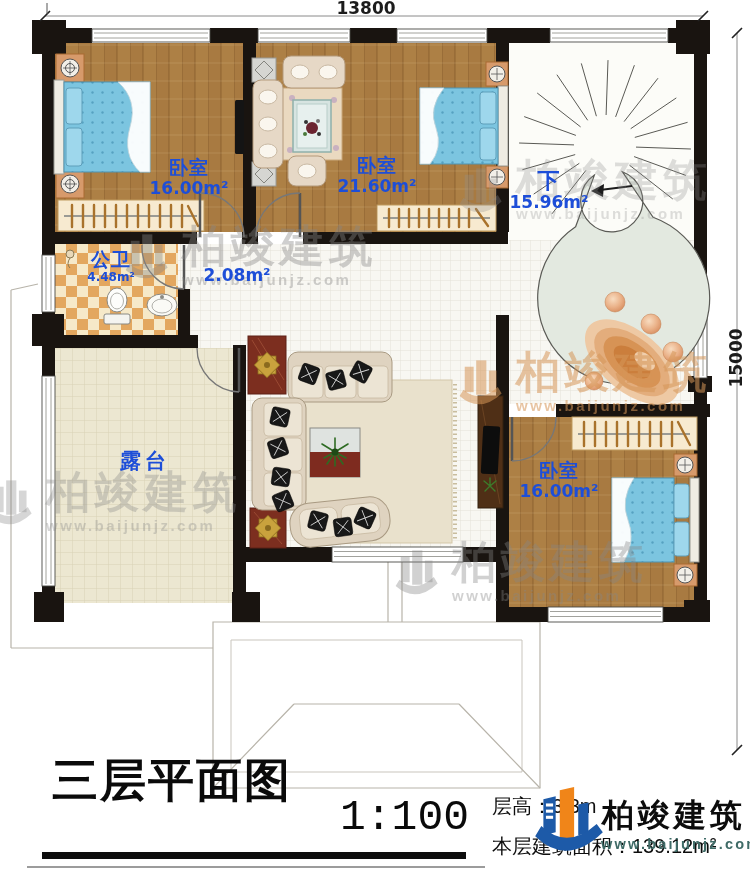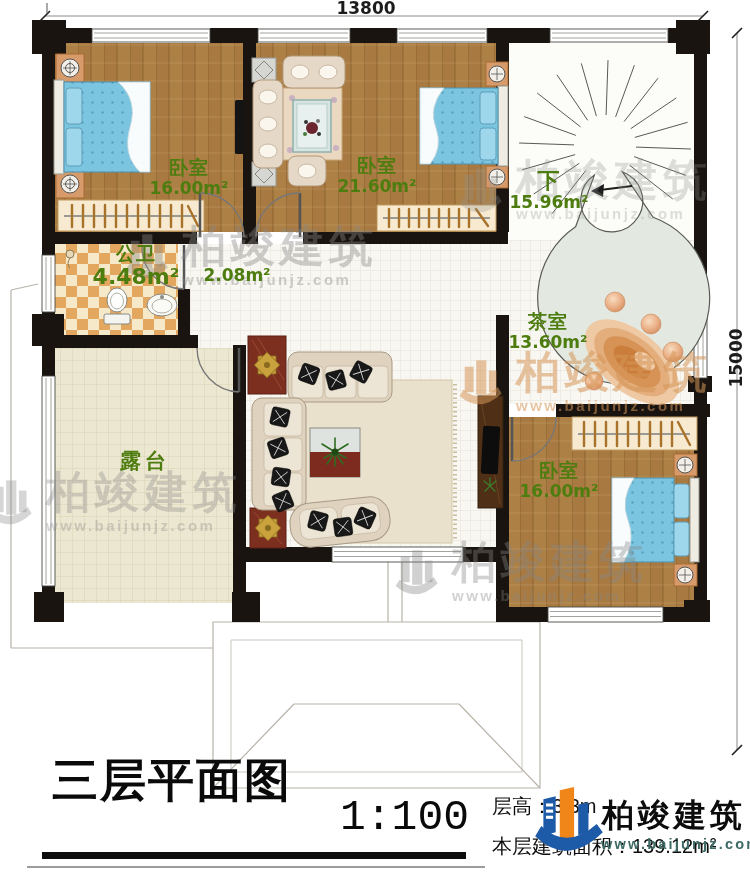--- a/index.html
+++ b/index.html
@@ -1,24 +1,24 @@
 <!DOCTYPE html>
 <html><head>
 <meta charset="utf-8">
 <style>
   html,body{margin:0;padding:0;background:#ffffff;}
   .canvas{position:relative;width:750px;height:880px;background:#fff;overflow:hidden;
           font-family:"Liberation Sans","DejaVu Sans",sans-serif;}
   svg.plan{position:absolute;left:0;top:0;}
-  .lbl{position:absolute;transform:translate(-50%,-50%);text-align:center;color:#4d7c0f;
+  .lbl{position:absolute;transform:translate(-50%,-50%);text-align:center;color:#1d4ed8;
        font-weight:700;line-height:1.1;white-space:nowrap;}
   .lbl .nm{font-size:19px;letter-spacing:1px;}
   .lbl .nm-big{font-size:22px;}
   .lbl .nm-terr{font-size:21px;letter-spacing:4px;margin-left:8px;}
-  .lbl .ar{font-size:22px;font-family:"DejaVu Sans","Liberation Sans",sans-serif;}
+  .lbl .ar{font-size:12px;font-family:"DejaVu Sans","Liberation Sans",sans-serif;}
   .lbl .ar-big{font-size:17px;}
   .dim{position:absolute;font-size:17px;font-weight:600;color:#1c1c1c;text-align:center;
        font-family:"DejaVu Sans","Liberation Sans",sans-serif;}
   #dim-right{transform:rotate(-90deg);}
   .wm{position:absolute;display:flex;align-items:center;gap:8px;pointer-events:none;}
   .wm-icon{width:56px;height:56px;flex:0 0 auto;}
   .wm-name{font-size:44px;font-weight:700;letter-spacing:5px;line-height:1;}
   .wm-site{font-size:15px;font-weight:700;letter-spacing:2.5px;margin-top:3px;}
   .plan-title{position:absolute;left:52px;top:750px;font-size:46px;font-weight:700;
               color:#0a0a0a;letter-spacing:2px;}
@@ -482,30 +482,26 @@
   <div class="ar ar-big">16.00m²</div>
 </div>
 <div class="lbl" style="left:377px;top:176px">
   <div class="nm">卧室</div>
   <div class="ar ar-big">21.60m²</div>
 </div>
 <div class="lbl" style="left:549px;top:190px">
   <div class="nm nm-big">下</div>
   <div class="ar ar-big">15.96m²</div>
 </div>
-<div class="lbl" style="left:136px;top:267px">
+<div class="lbl" style="left:111px;top:267px">
   <div class="nm">公卫</div>
   <div class="ar">4.48m²</div>
 </div>
 <div class="lbl" style="left:237px;top:275px">
   <div class="ar ar-big">2.08m²</div>
-</div>
-<div class="lbl" style="left:548px;top:332px">
-  <div class="nm">茶室</div>
-  <div class="ar ar-big">13.60m²</div>
 </div>
 <div class="lbl" style="left:559px;top:481px">
   <div class="nm">卧室</div>
   <div class="ar ar-big">16.00m²</div>
 </div>
 <div class="lbl" style="left:141px;top:461px">
   <div class="nm nm-terr">露台</div>
 </div>
 
 <div class="plan-title">三层平面图</div>

